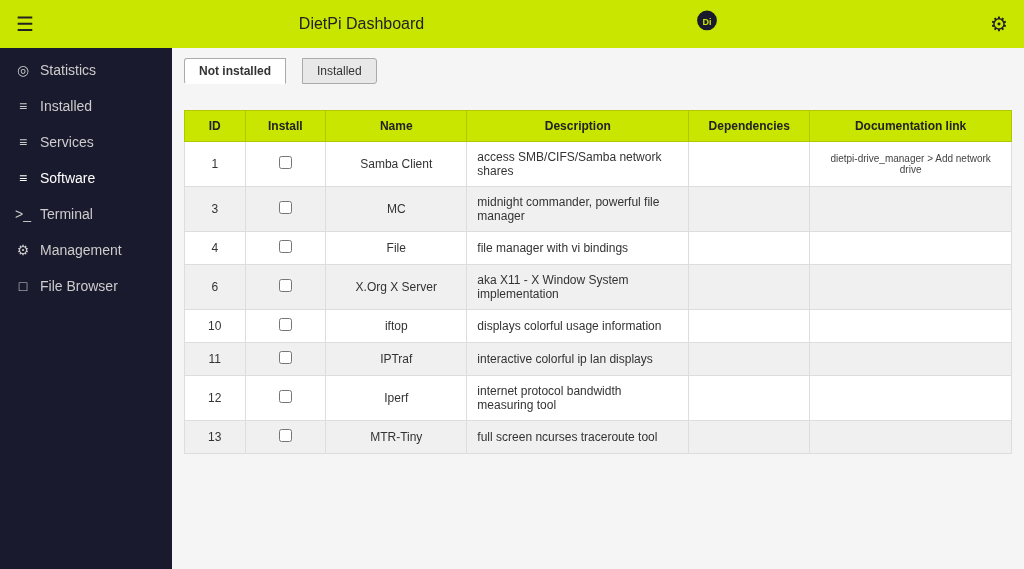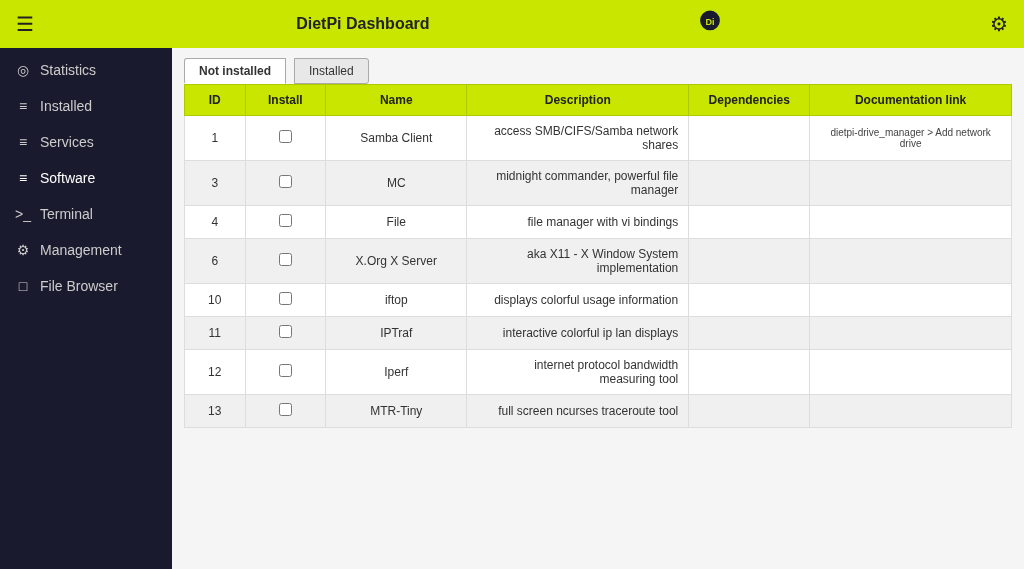--- a/index.html
+++ b/index.html
@@ -8,21 +8,21 @@
     
     .topbar {
       background: #c8e600;
       display: flex;
       align-items: center;
       justify-content: space-between;
       padding: 0 16px;
       height: 48px;
       flex-shrink: 0;
     }
-    .topbar-title { font-weight: bold; font-size: 16px; color: #222; }
+    .topbar-title { font-weight: normal; font-size: 16px; color: #222; }
     .topbar-menu-icon { font-size: 20px; color: #222; cursor: pointer; }
     .topbar-logo { display: flex; flex-direction: column; align-items: flex-start; }
     .topbar-logo svg { width: 36px; height: 36px; }
     .topbar-gear { font-size: 20px; color: #222; cursor: pointer; }
 
     
     .layout { display: flex; flex: 1; overflow: hidden; }
 
     
     .sidebar {
@@ -51,21 +51,21 @@
       background: #f5f5f5;
       display: flex;
       flex-direction: column;
       overflow: hidden;
     }
 
     
     .tabs {
       display: flex;
       padding: 10px 12px 0 12px;
-      gap: 8px;
+      gap: 16px;
       background: #f5f5f5;
     }
     .tab {
       padding: 5px 14px;
       border: 1px solid #aaa;
       background: #e8e8e8;
       cursor: pointer;
       font-size: 12px;
       color: #333;
     }
@@ -81,21 +81,21 @@
     .table-container {
       flex: 1;
       overflow-y: auto;
       padding: 0 12px 12px 12px;
     }
 
     table {
       width: 100%;
       border-collapse: collapse;
       background: #fff;
-      margin-top: 0;
+      margin-top: 26px;
       padding-left: 28px;
     }
     thead tr {
       background: #c8e600;
     }
     thead th {
       padding: 8px 10px;
       text-align: center;
       font-weight: bold;
       font-size: 12px;
@@ -105,21 +105,21 @@
     tbody tr:nth-child(even) { background: #f0f0f0; }
     tbody tr:nth-child(odd) { background: #ffffff; }
     tbody td {
       padding: 8px 10px;
       border: 1px solid #ddd;
       text-align: center;
       vertical-align: middle;
       font-size: 12px;
       color: #333;
     }
-    tbody td.desc { text-align: right; }
+    tbody td.desc { text-align: left; }
     tbody td.id { width: 60px; }
     tbody td.install { width: 80px; }
     tbody td.name { width: 140px; }
     tbody td.desc { width: 220px; }
     tbody td.deps { width: 120px; }
     tbody td.doclink { width: 200px; font-size: 10px; color: #444; }
 
     input[type="checkbox"] { cursor: pointer; }
 
     

